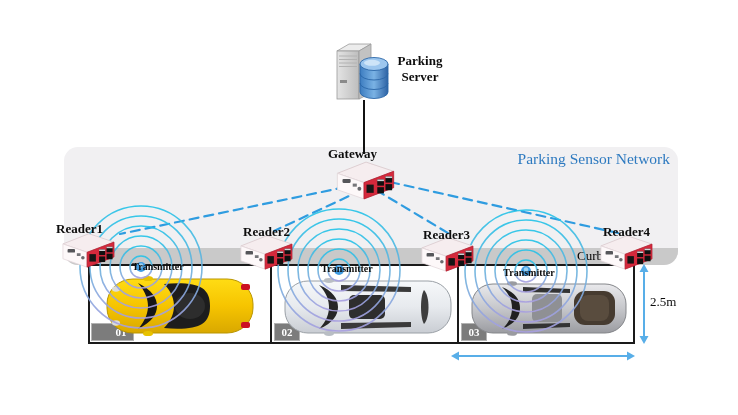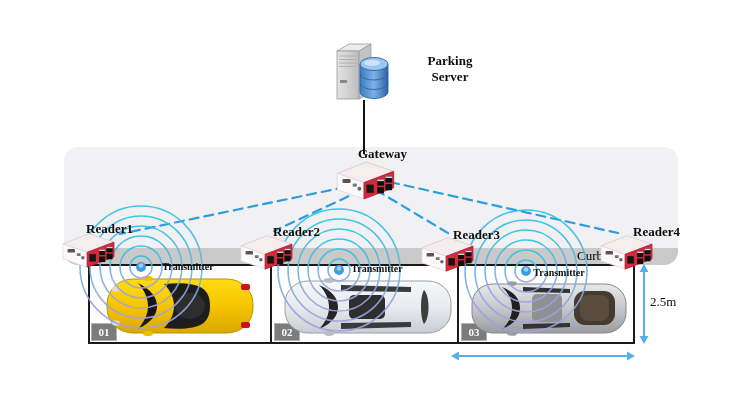--- a/index.html
+++ b/index.html
@@ -1,19 +1,19 @@
 <!DOCTYPE html>
 <html><head>
 <meta charset="utf-8">
 <style>
   html,body{margin:0;padding:0;background:#fff;}
   #stage{position:relative;width:738px;height:415px;background:#ffffff;overflow:hidden;
          font-family:"Liberation Serif",serif;color:#111;}
   .abs{position:absolute;}
-  .lbl{font-weight:700;font-size:13px;color:#0d0d0d;white-space:nowrap;margin-left:30px;}
+  .lbl{font-weight:700;font-size:13px;color:#0d0d0d;white-space:nowrap;}
   #network-band{left:64px;top:147px;width:614px;height:118px;background:#f1f0f2;
                 border-radius:14px;overflow:hidden;z-index:1;}
   #curb-strip{position:absolute;left:0;bottom:0;width:100%;height:17px;background:#c9c9c9;}
   #network-label{left:470px;top:150px;width:200px;text-align:right;font-size:15.5px;
                  color:#2e7ac0;z-index:3;}
   #curb-label{left:577px;top:248px;font-size:13px;color:#000000;z-index:3;}
   #links-overlay{left:0;top:0;z-index:2;pointer-events:none;}
   #server-icon{left:334px;top:42px;z-index:4;}
   #server-label{left:388px;top:53px;width:64px;line-height:16px;text-align:center;z-index:4;}
   #gateway-label{left:328px;top:146px;width:74px;text-align:left;z-index:6;}
@@ -94,20 +94,21 @@
         </g>
         <circle cx="70" cy="70" r="5" fill="#3f9be2"></circle>
         <circle cx="70" cy="68.5" r="2.2" fill="#9ed2f0"></circle>
       </symbol>
     </defs>
   </svg>
 
   <div id="network-band" class="abs">
     <div id="curb-strip"></div>
   </div>
+  <div id="network-label" class="abs">Parking Sensor Network</div>
   <div id="curb-label" class="abs">Curb</div>
 
   <svg id="links-overlay" class="abs" width="738" height="415">
     <line x1="364" y1="100" x2="364" y2="154" stroke="#111" stroke-width="2"></line>
     <g stroke="#2f9ce0" stroke-width="2.2" stroke-dasharray="9 6" stroke-linecap="round" fill="none">
       <line x1="360" y1="184" x2="120" y2="234"></line>
       <line x1="362" y1="190" x2="274" y2="231"></line>
       <line x1="376" y1="190" x2="453" y2="236"></line>
       <line x1="390" y1="182" x2="618" y2="233"></line>
     </g>
@@ -156,21 +157,21 @@
     </svg>
 
   <div class="abs lbl reader-label" style="left:603px;top:224px;">Reader4</div>
   <svg class="abs reader-icon" style="left:596px;top:232px;" width="60" height="39">
       <use href="#pidevice" width="60" height="39"></use>
     </svg>
 
   <div id="parking-lot" class="abs">
     <div class="divider" style="left:180px;"></div>
     <div class="divider" style="left:367px;"></div>
-    <div class="spot-num" style="left:1px;">01</div>
+    <div class="spot-num" style="left:1px;padding-left:17px;">01</div>
     <div class="spot-num" style="left:184px;">02</div>
     <div class="spot-num" style="left:371px;">03</div>
   </div>
 
   <svg class="abs car" style="left:104px;top:274px;" width="152" height="64" viewBox="0 0 152 64">
     <rect x="3" y="5" width="146" height="54" rx="26" ry="25" fill="url(#gYellow)" stroke="#b99500"></rect>
     <ellipse cx="44" cy="4.5" rx="5" ry="2.6" fill="#e8c200"></ellipse>
     <ellipse cx="44" cy="59.5" rx="5" ry="2.6" fill="#e8c200"></ellipse>
     <path d="M34,9 C48,16 53,24 53,32 C53,40 48,48 34,55 C42,46 44,38 44,32 C44,26 42,18 34,9 Z" fill="#161616"></path>
     <path d="M60,10 C78,8 92,10 98,14 C104,18 106,24 106,32 C106,40 104,46 98,50 C92,54 78,56 60,54 C68,46 70,38 70,32 C70,26 68,18 60,10 Z" fill="#1d1d1d"></path>

